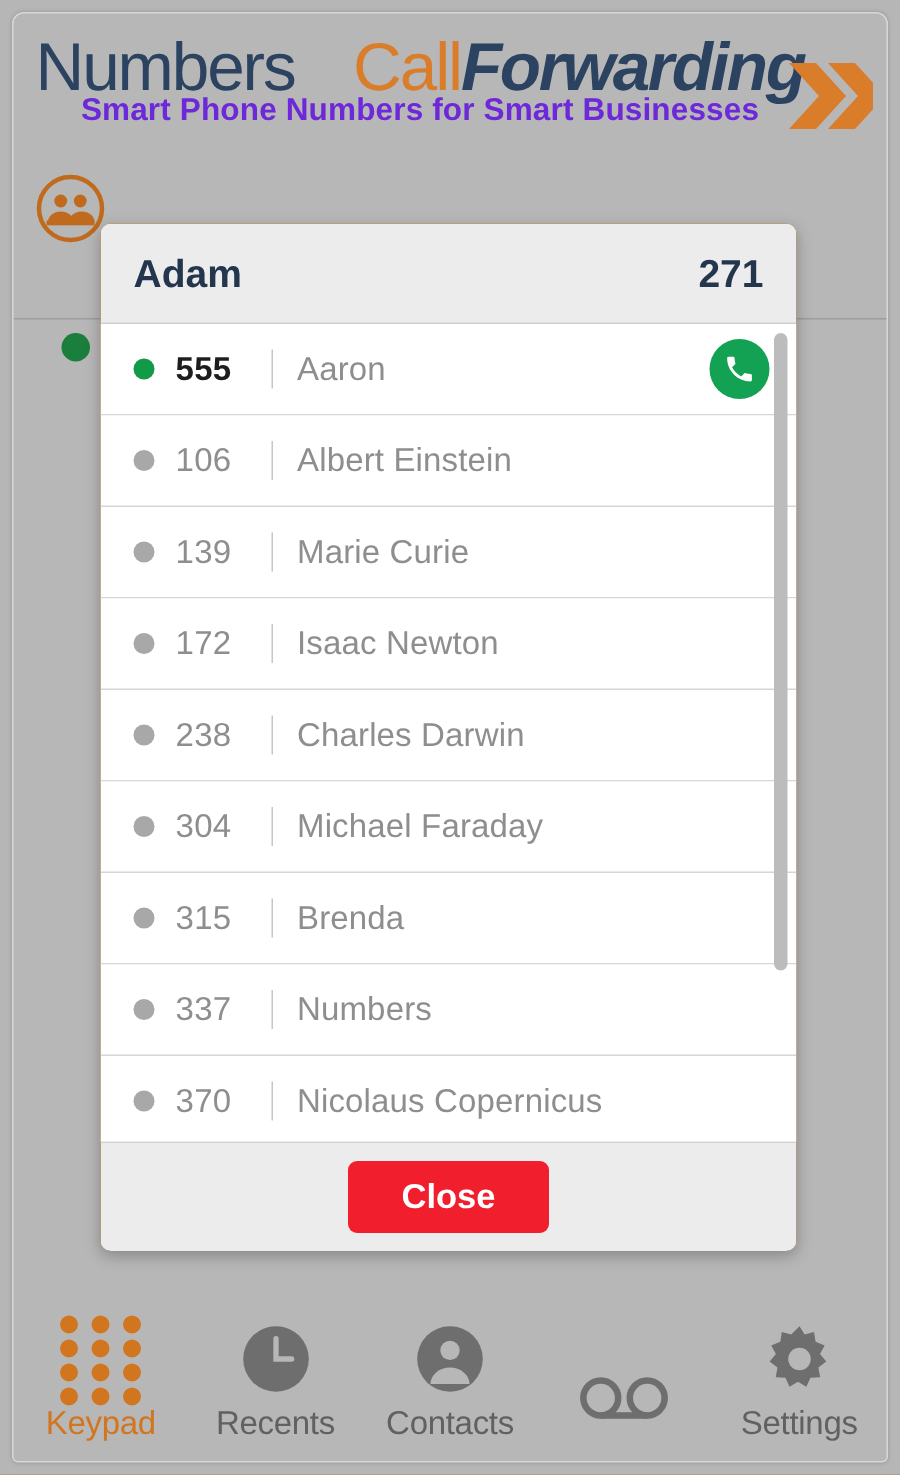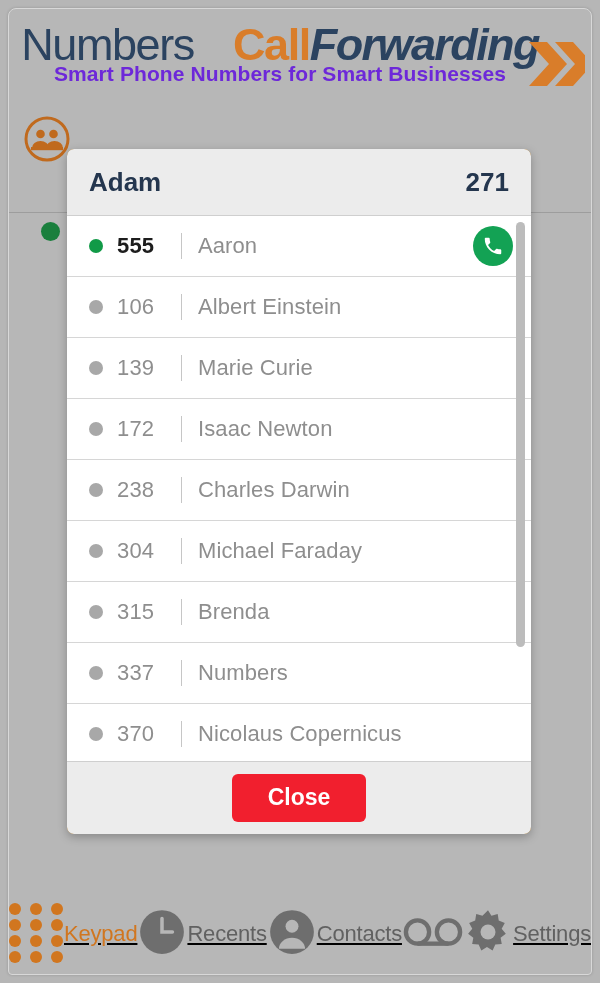--- a/index.html
+++ b/index.html
@@ -41,21 +41,21 @@
     text-align: center;
     padding-right: 40px;
   }
   .logo-main {
     font-size: 45px;
     line-height: 50px;
     letter-spacing: -1.4px;
     white-space: nowrap;
   }
   .logo-global { color: #2b4360; font-weight: 400; }
-  .logo-call   { color: #d97d2a; font-weight: 700; padding-left: 39px; }
+  .logo-call   { color: #d97d2a; font-weight: 400; padding-left: 39px; }
   .logo-fwd    { color: #2b4360; font-weight: 700; font-style: italic; letter-spacing: -1.6px; }
   .logo-tag {
     font-family: Liberation Sans, sans-serif;
     color: #6d28d9;
     font-weight: 700;
     font-size: 21px;
     letter-spacing: 0.1px;
     margin-top: -8px;
     white-space: nowrap;
   }
@@ -226,26 +226,25 @@
     left: 0;
     bottom: 0;
     width: 100%;
     height: 112px;
     display: flex;
     align-items: flex-end;
   }
   .nav-item {
     flex: 1 1 0;
     display: flex;
-    flex-direction: row;
+    flex-direction: column;
     align-items: center;
     justify-content: flex-end;
     padding-bottom: 12px;
     cursor: pointer;
-    text-decoration: underline;
   }
   .nav-icon {
     height: 52px;
     display: flex;
     align-items: center;
     justify-content: center;
     margin-bottom: 4px;
   }
   .nav-label {
     font-size: 22px;

